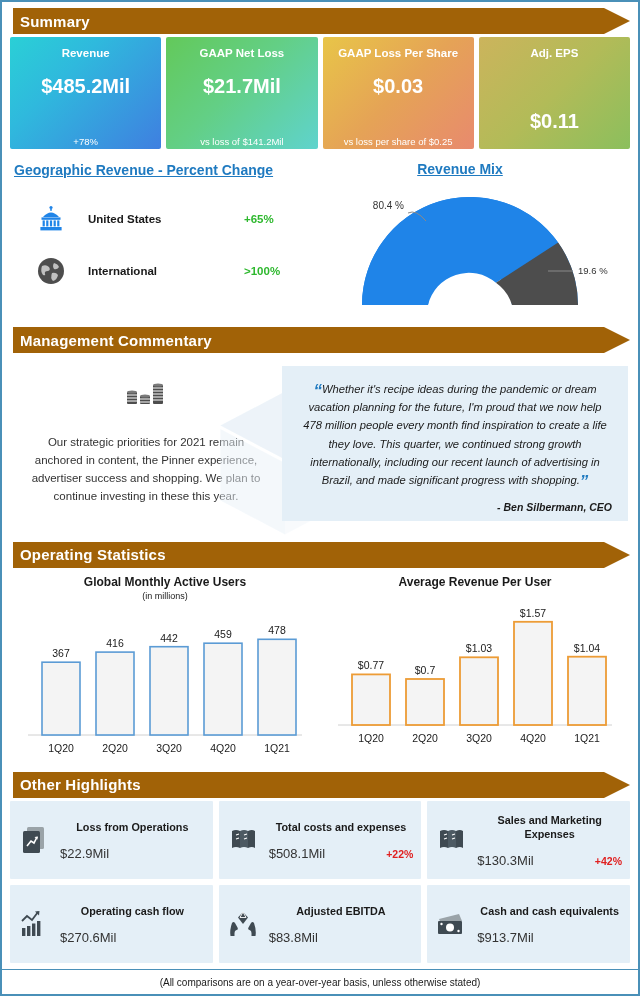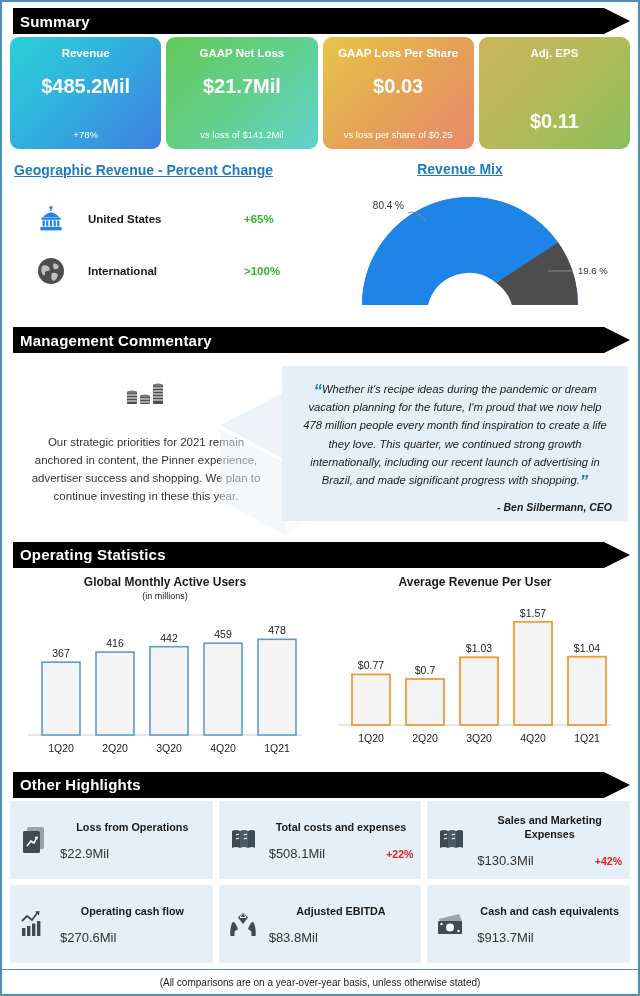--- a/index.html
+++ b/index.html
@@ -15,38 +15,38 @@
     background: #fff;
     position: relative;
     display: flex; flex-direction: column;
     padding: 6px 8px 0 8px;
   }
 
   
   .banner-wrap { position: relative; height: 26px; margin-bottom: 6px; }
   .banner {
     position: absolute; left: 0; top: 0; height: 26px; width: 100%;
-    background: #000000;
+    background: #a16207;
     clip-path: polygon(0 0, calc(100% - 26px) 0, 100% 50%, calc(100% - 26px) 100%, 0 100%);
     display: flex; align-items: center;
   }
   .banner-accent {
     position: absolute; left: 0; top: 0; bottom: 0; width: 3px; background: #ffffff;
   }
   .banner-title {
     color: #ffffff; font-size: 15px; font-weight: bold;
     padding-left: 10px; letter-spacing: .2px;
   }
 
   
   .summary-cards { display: flex; gap: 5px; height: 112px; }
   .scard {
-    flex: 1; border-radius: 9px; color: #fff;
+    flex: 1; border-radius: 2px; color: #fff;
     display: flex; flex-direction: column; align-items: center;
-    padding: 10px 6px 9px 6px; text-align: center;
+    padding: 10px 6px 2px 6px; text-align: center;
   }
   .scard-title { font-size: 11.5px; font-weight: 600; }
   .scard-value { font-size: 20px; font-weight: bold; margin-top: 16px; }
   .scard-sub { font-size: 9.5px; margin-top: auto; }
   .sc0 { background: linear-gradient(135deg, #2ad0d6 0%, #2fb9dd 35%, #3f7fe0 100%); }
   .sc1 { background: linear-gradient(135deg, #63c95a 0%, #63cf85 45%, #5fd3cd 100%); }
   .sc2 { background: linear-gradient(135deg, #e8c548 0%, #e5a356 50%, #e88a6e 100%); }
   .sc3 { background: linear-gradient(135deg, #ccb45c 0%, #b2bb58 50%, #8bbf5d 100%); gap: 35px; }
 
   

